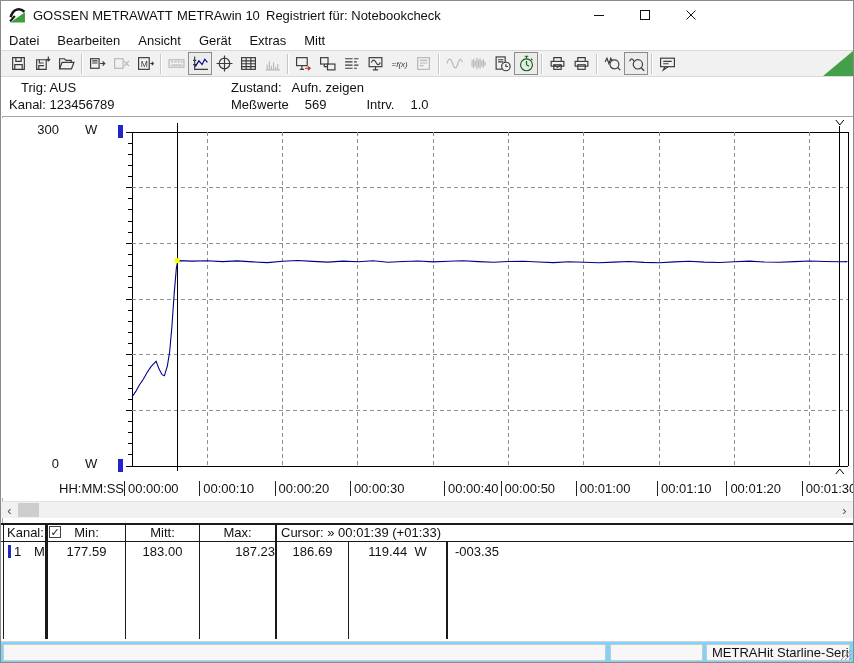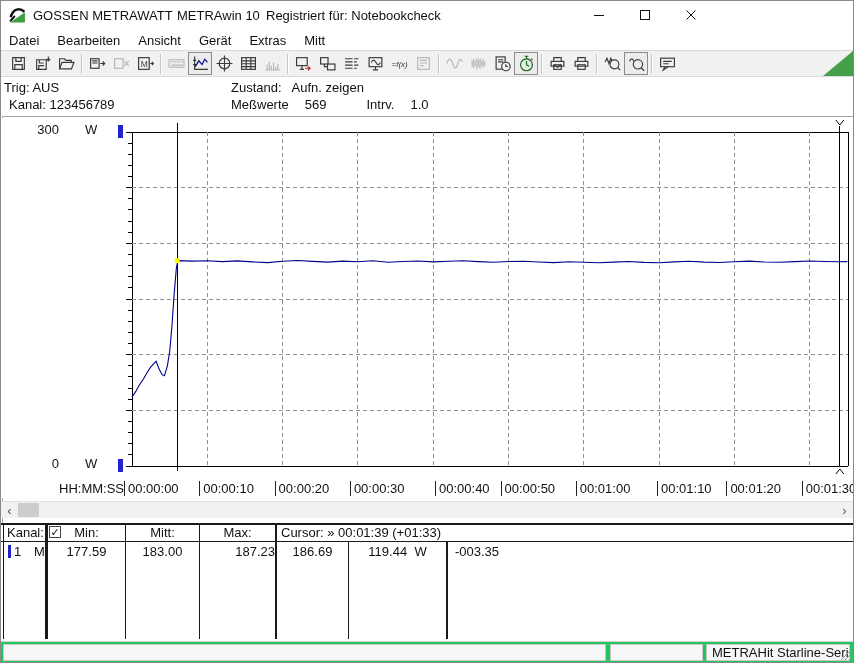--- a/index.html
+++ b/index.html
@@ -25,21 +25,21 @@
   
   .toolbar { position:absolute; left:0; top:49px; width:852px; height:27px; background:#f1f1f1; border-top:1px solid #d9d9d9; border-bottom:1px solid #d9d9d9; display:flex; align-items:center; padding-left:5px; }
   .tb-btn { width:24px; height:23px; display:flex; align-items:center; justify-content:center; color:#3b3b3b; border:1px solid transparent; background:transparent; }
   .tb-btn.disabled { color:#b8b8b8; }
   .tb-btn.pressed { border:1px solid #8c8c8c; background:#ececec; }
   .tb-sep { width:1px; height:20px; background:#c6c6c6; box-shadow:1px 0 0 #ffffff; margin:0 3px; }
   .tb-corner { position:absolute; right:0; bottom:0; width:0; height:0; border-left:30px solid transparent; border-bottom:25px solid #44a048; }
 
   
   .infobar { position:absolute; left:0; top:77px; width:852px; height:38px; background:#fff; }
-  .info-l1 { position:absolute; left:3px; top:2px; }
+  .info-l1 { position:absolute; left:20px; top:2px; }
   .info-l2 { position:absolute; left:8px; top:19px; }
   .info-r1 { position:absolute; left:230px; top:2px; display:flex; gap:10px; }
   .info-r2 { position:absolute; left:230px; top:19px; display:flex; gap:16px; }
 
   .frame-top { position:absolute; left:1px; top:115px; width:851px; height:1px; background:#a8a8a8; }
   .frame-left { position:absolute; left:1px; top:115px; width:1px; height:523px; background:#a8a8a8; }
 
   
   .chartpanel { position:absolute; left:0; top:117px; width:852px; height:380px; background:#fff; }
   .chartpanel svg { position:absolute; left:0; top:0; }
@@ -80,21 +80,21 @@
   .d-chanbar { left:7px; top:22px; width:3px; height:13px; }
   .d-ch { left:13px; } .d-flag { left:33px; }
   .d-min { left:47px; width:77px; text-align:center; }
   .d-mitt { left:125px; width:73px; text-align:center; }
   .d-max { left:199px; width:75px; text-align:right; }
   .d-ca { left:276px; width:71px; text-align:center; }
   .d-cb { left:348px; width:97px; text-align:center; }
   .d-delta { left:446px; width:52px; text-align:right; }
 
   
-  .statusbar { position:absolute; left:0; top:640px; width:852px; height:21px; background:#22c55e; border-top:1px solid #d4d4d4; }
+  .statusbar { position:absolute; left:0; top:640px; width:852px; height:21px; background:#7dd3fc; border-top:1px solid #d4d4d4; }
   .sb-panel { position:absolute; top:2px; height:17px; background:#f7f7f7; border:1px solid #c9c9c9; padding:0 5px; line-height:15px; overflow:hidden; white-space:nowrap; }
   #sb1 { left:2px; width:603px; }
   #sb2 { left:609px; width:93px; }
   #sb3 { left:705px; width:144px; }
   .sb-grip { position:absolute; right:1px; bottom:1px; width:13px; height:13px; }
 </style>
 </head>
 <body>
 
 <div class="window">
@@ -402,21 +402,21 @@
     <span class="y-unit-bot">W</span>
     <div class="chan-mark" id="chan-mark-top" style="background: rgb(35, 35, 204);"></div>
     <div class="chan-mark" id="chan-mark-bot" style="background: rgb(35, 35, 204);"></div>
     <div class="x-axis-row">
       <span class="x-format">HH:MM:SS</span>
 
     <span class="x-tick" style="left: 123px;">00:00:00</span>
         <span class="x-tick" style="left: 198.3px;">00:00:10</span>
         <span class="x-tick" style="left: 273.6px;">00:00:20</span>
         <span class="x-tick" style="left: 348.9px;">00:00:30</span>
-        <span class="x-tick" style="left: 434px;">00:00:40</span>
+        <span class="x-tick" style="left: 443px;">00:00:40</span>
         <span class="x-tick" style="left: 499.5px;">00:00:50</span>
         <span class="x-tick" style="left: 574.8px;">00:01:00</span>
         <span class="x-tick" style="left: 656px;">00:01:10</span>
         <span class="x-tick" style="left: 725.4px;">00:01:20</span>
         <span class="x-tick" style="left: 800.7px;">00:01:30</span>
       </div>
   </div>
 
   <div class="hscroll">
     <div class="hs-arrow" id="hs-left">

